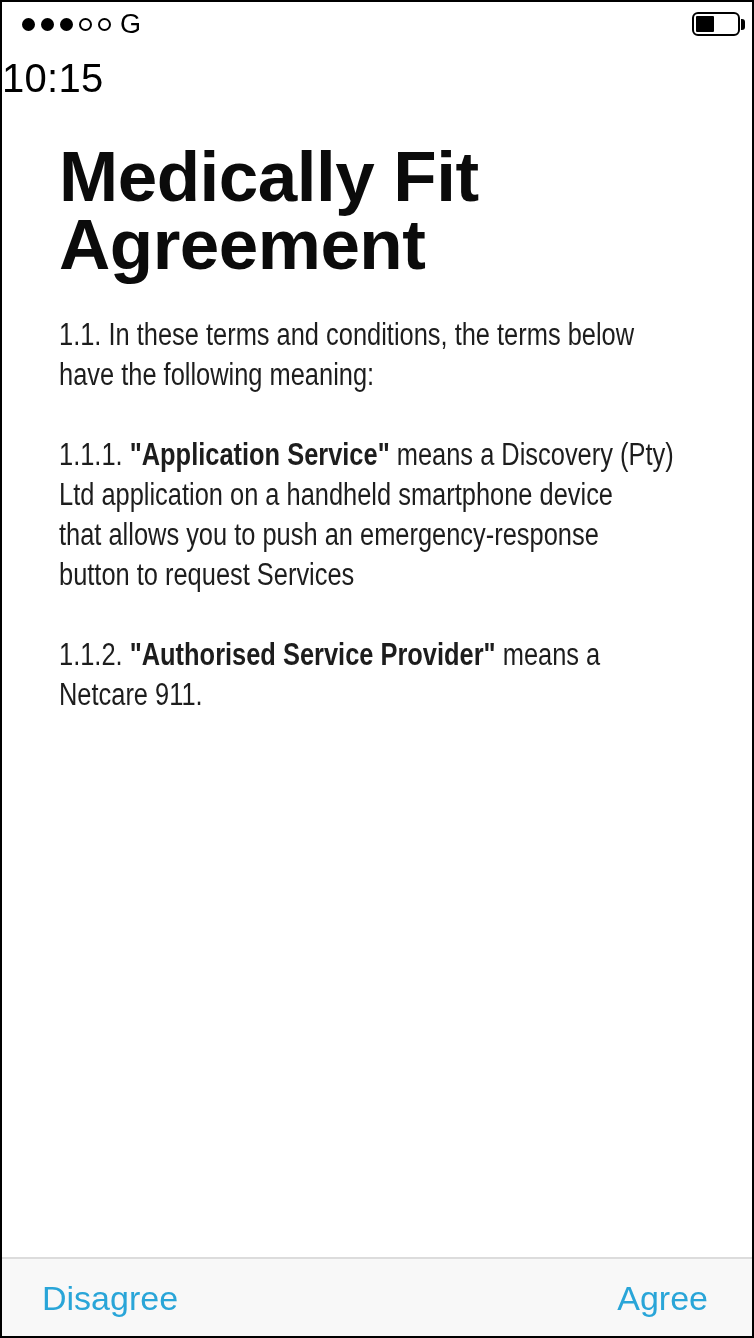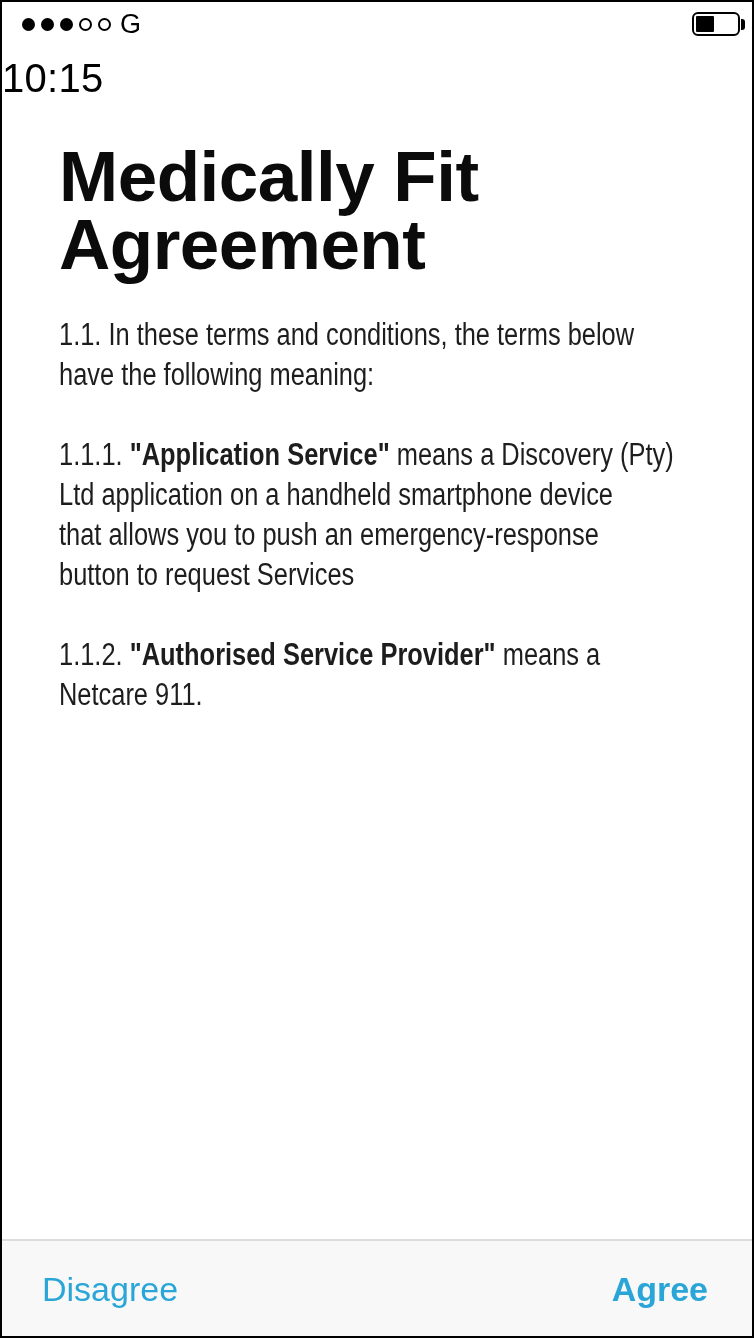--- a/index.html
+++ b/index.html
@@ -64,32 +64,32 @@
     transform: scaleX(0.82);
     transform-origin: left top;
   }
   .para { margin: 0 0 40px 0; }
   .line { display: block; white-space: nowrap; }
   .bold { font-weight: 700; }
 
   
   .footer {
     position: absolute; left: 0; right: 0; bottom: 0;
-    height: 97px; box-sizing: border-box;
+    height: 79px; box-sizing: border-box;
     background: #f8f8f8;
     border-top: 2px solid #dcdcdc;
     display: flex; align-items: center; justify-content: space-between;
     padding: 0 44px 0 40px;
   }
   .btn {
     background: none; border: none; padding: 0; margin: 0;
     font-family: inherit; font-size: 34px; cursor: pointer;
     color: #29a5d8; line-height: 1;
   }
-  .btn-agree { font-weight: 700; }
+  .btn-agree { font-weight: 400; }
 </style>
 </head>
 <body>
 
 <div class="status-bar">
   <div class="signal">
       <span class="dot filled"></span>
       <span class="dot filled"></span>
       <span class="dot filled"></span>
       <span class="dot"></span>

